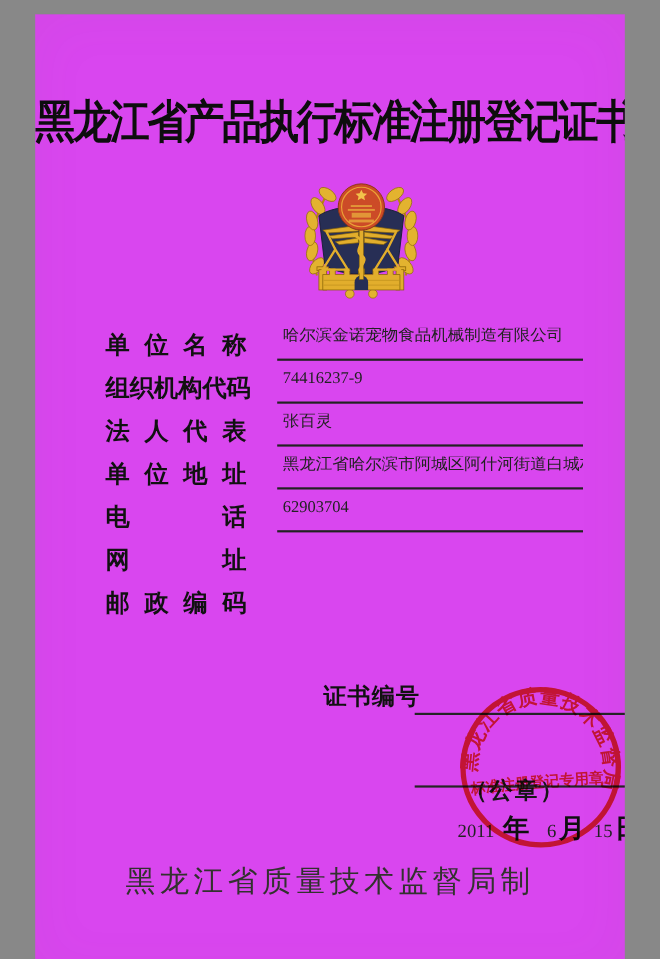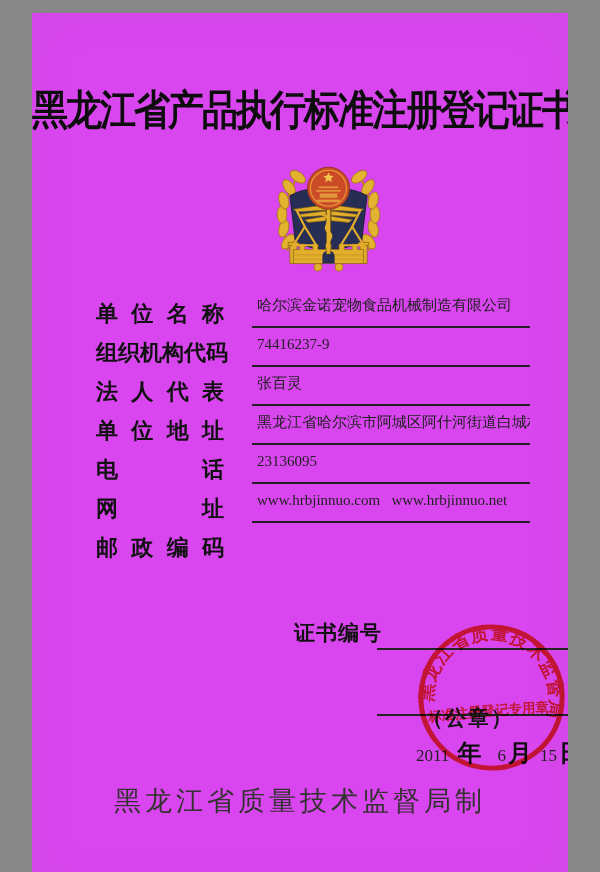--- a/index.html
+++ b/index.html
@@ -165,28 +165,27 @@
           <span>地</span>
           <span>址</span>
         </div>
       <div class="fvalue">黑龙江省哈尔滨市阿城区阿什河街道白城村</div>
     </div>
     <div class="row">
       <div class="flabel">
           <span>电</span>
           <span>话</span>
         </div>
-      <div class="fvalue">23136095</div>
+      <div class="fvalue">62903704</div>
     </div>
     <div class="row">
       <div class="flabel">
           <span>网</span>
           <span>址</span>
         </div>
-      <div class="fvalue">www.hrbjinnuo.com   www.hrbjinnuo.net</div>
     </div>
     <div class="row">
       <div class="flabel">
           <span>邮</span>
           <span>政</span>
           <span>编</span>
           <span>码</span>
         </div>
     </div>
   </div>

